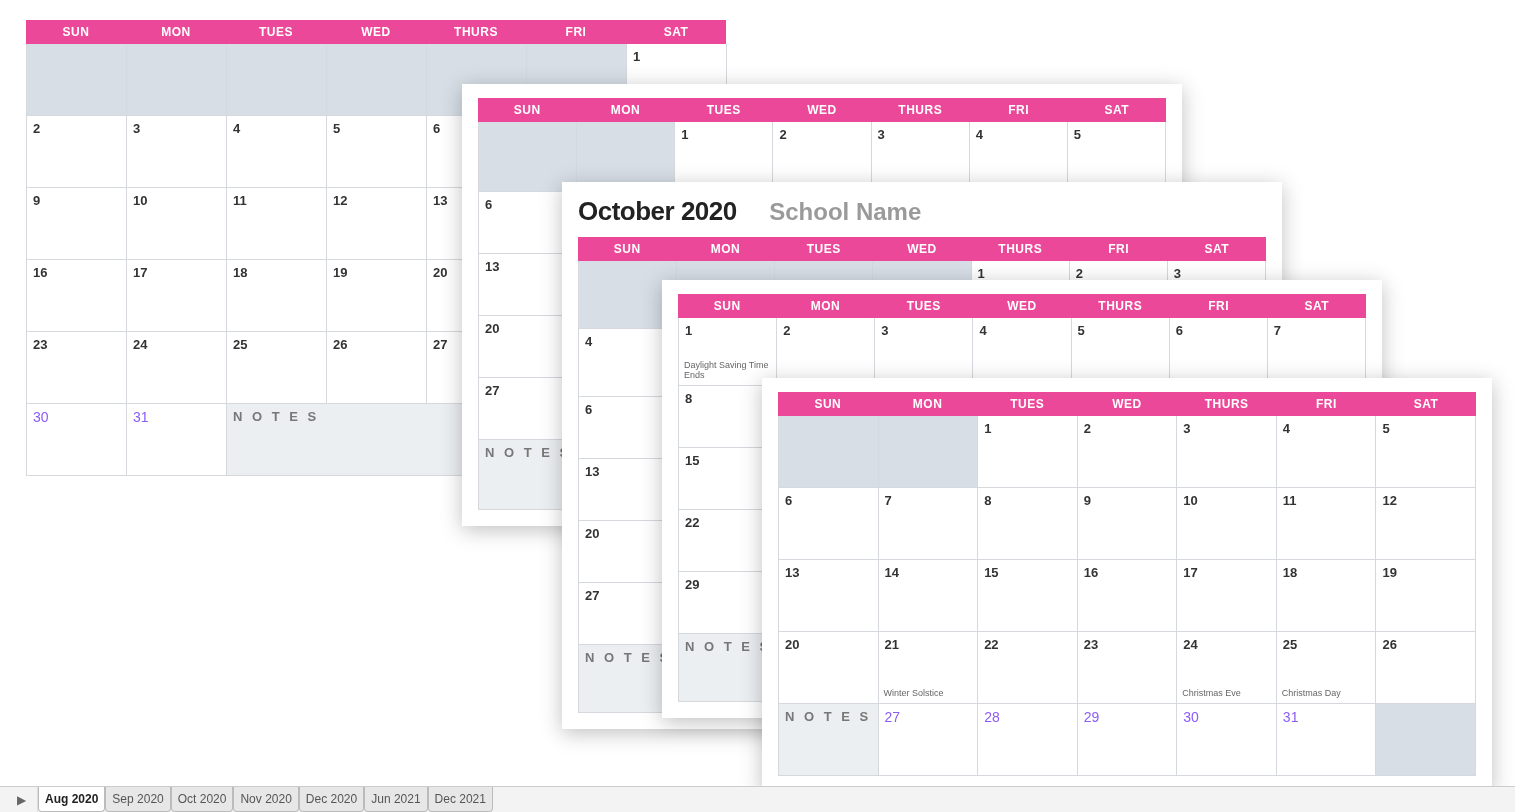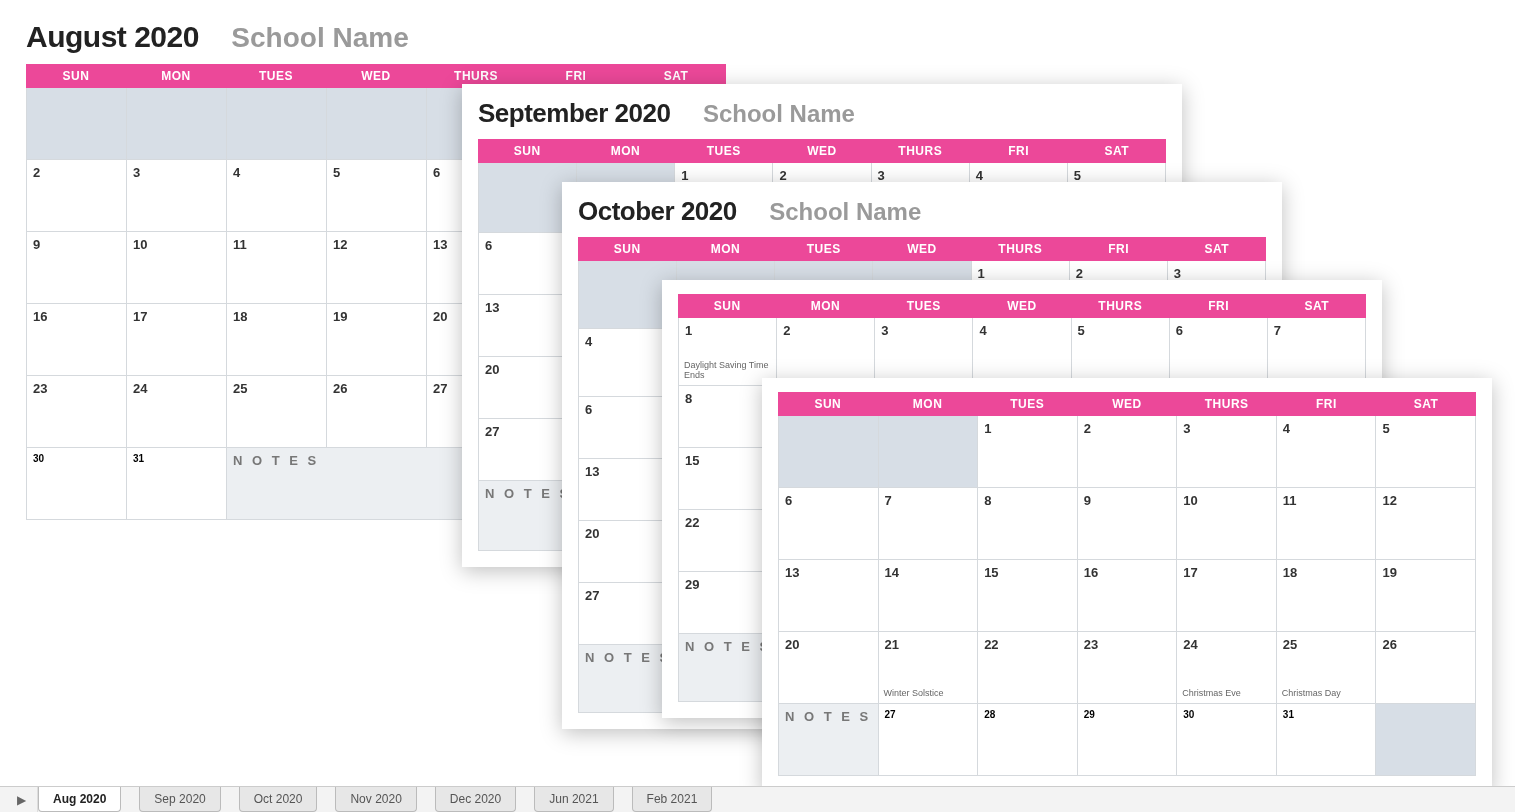--- a/index.html
+++ b/index.html
@@ -83,21 +83,21 @@
     border-bottom: 1px solid #d5d9dd;
     padding: 5px 6px;
   }
   .notesrow .notelabel {
     background: #eceff2;
     font-weight: 700;
     color: #777;
     letter-spacing: 3px;
     font-size: 13px;
   }
-  .notesrow .datecell .num { font-size: 10px; font-weight: 700; color:#000000; }
+  .notesrow .datecell .num { font-size: 14px; font-weight: 400; color:#8b5cf6; }
   .aug .cell, .aug .notesrow > div { height: 72px; }
   .sep .cell, .sep .notesrow > div { height: 70px; }
   .oct .cell, .oct .notesrow > div { height: 68px; }
   .nov .cell, .nov .notesrow > div { height: 68px; }
   .dec .cell, .dec .notesrow > div { height: 72px; }
   .aug .grid, .aug .dayhdr { grid-template-columns: repeat(7, 100px); }
   .aug .notesrow { grid-template-columns: 100px 100px 500px; }
   .aug .notesrow .notelabel { grid-column: 3; }
   .oct .notesrow, .nov .notesrow, .sep .notesrow { grid-template-columns: 1fr; }
   .oct .notesrow .notelabel, .nov .notesrow .notelabel, .sep .notesrow .notelabel { grid-column: 1; }
@@ -121,39 +121,35 @@
     padding-left: 6px;
     font-size: 12px;
   }
   .tabnav {
     width: 32px;
     display:flex; align-items:center; justify-content:center;
     color:#666;
     border-right:1px solid #ddd;
   }
   .tab {
-    padding: 5px 14px;
+    padding: 5px 6px;
     border: 1px solid #bbb;
     border-top: none;
     background: #e7e7e7;
     color: #555;
-    margin-right: 18px;
+    margin-right: 0;
     border-radius: 0 0 4px 4px;
     display:flex; align-items:center;
   }
   .tab.active { background: #fff; font-weight: 700; color:#222; }
 </style>
 </head>
 <body>
 
 <div class="calpage aug noshadow" style="left:10px; top:6px; width:732px;">
-  <div class="cal-title t-lg">
-    <span class="month">August 2020</span>
-    <span class="school">School Name</span>
-  </div>
   <div class="dayhdr" id="aug-hdr">
       <div>SUN</div>
       <div>MON</div>
       <div>TUES</div>
       <div>WED</div>
       <div>THURS</div>
       <div>FRI</div>
       <div>SAT</div>
     </div>
   <div class="grid" id="aug-grid">
@@ -256,24 +252,20 @@
         <div class="num">30</div>
       </div>
       <div class="datecell">
         <div class="num">31</div>
       </div>
       <div class="notelabel">N O T E S</div>
     </div>
 </div>
 
 <div class="calpage sep" style="left:462px; top:84px; width:720px;">
-  <div class="cal-title t-md">
-    <span class="month">September 2020</span>
-    <span class="school">School Name</span>
-  </div>
   <div class="dayhdr" id="sep-hdr">
       <div>SUN</div>
       <div>MON</div>
       <div>TUES</div>
       <div>WED</div>
       <div>THURS</div>
       <div>FRI</div>
       <div>SAT</div>
     </div>
   <div class="grid" id="sep-row1">
@@ -539,15 +531,15 @@
 
 <div class="tabbar">
   <div class="tabnav">▶</div>
   <div id="tabs" style="display:flex;">
       <div class="tab active">Aug 2020</div>
       <div class="tab">Sep 2020</div>
       <div class="tab">Oct 2020</div>
       <div class="tab">Nov 2020</div>
       <div class="tab">Dec 2020</div>
       <div class="tab">Jun 2021</div>
-      <div class="tab">Feb 2021</div>
+      <div class="tab">Dec 2021</div>
     </div>
 </div>
 
 </body></html>

